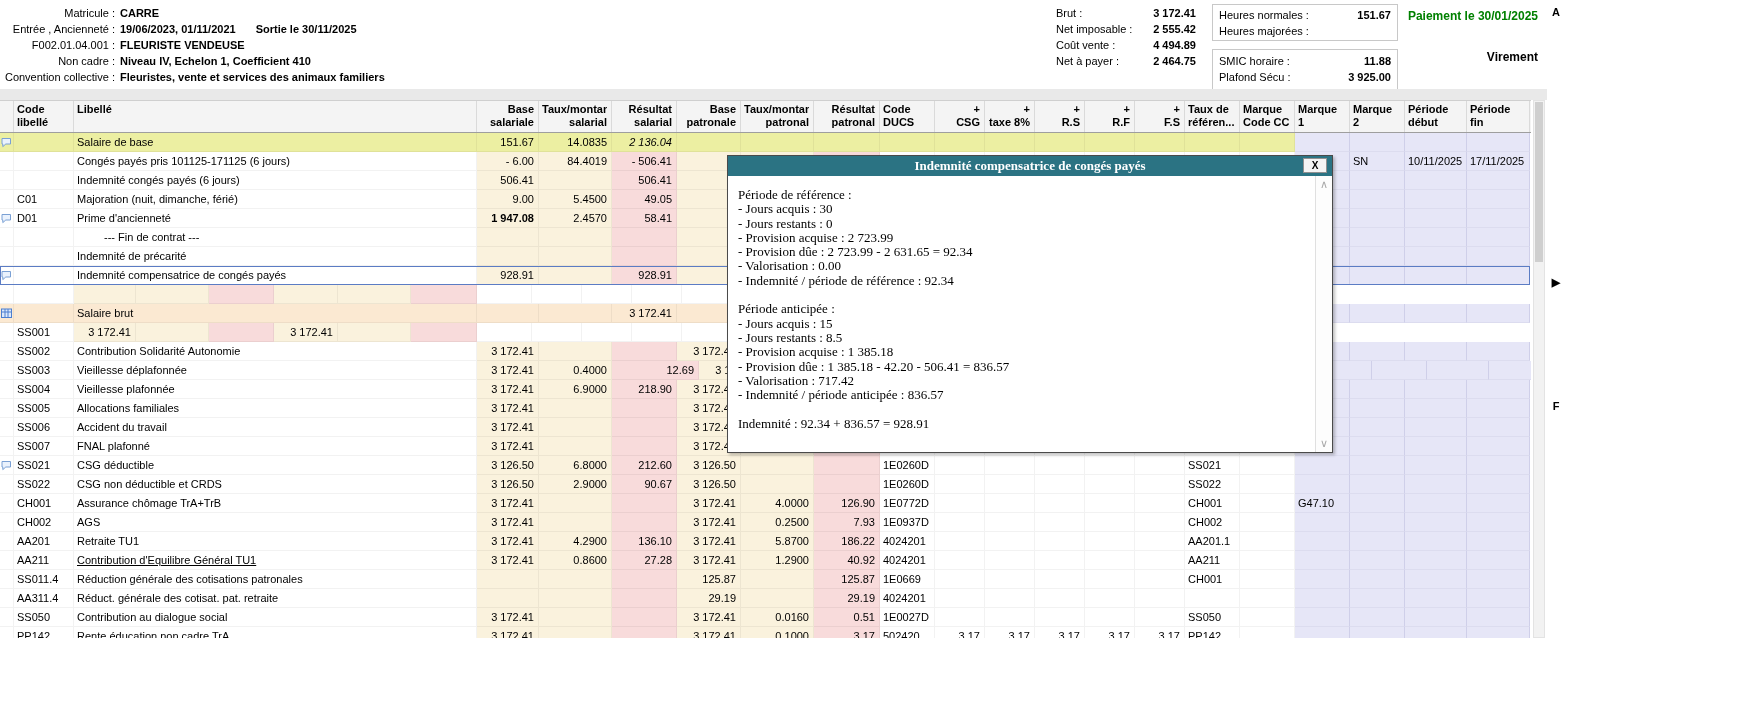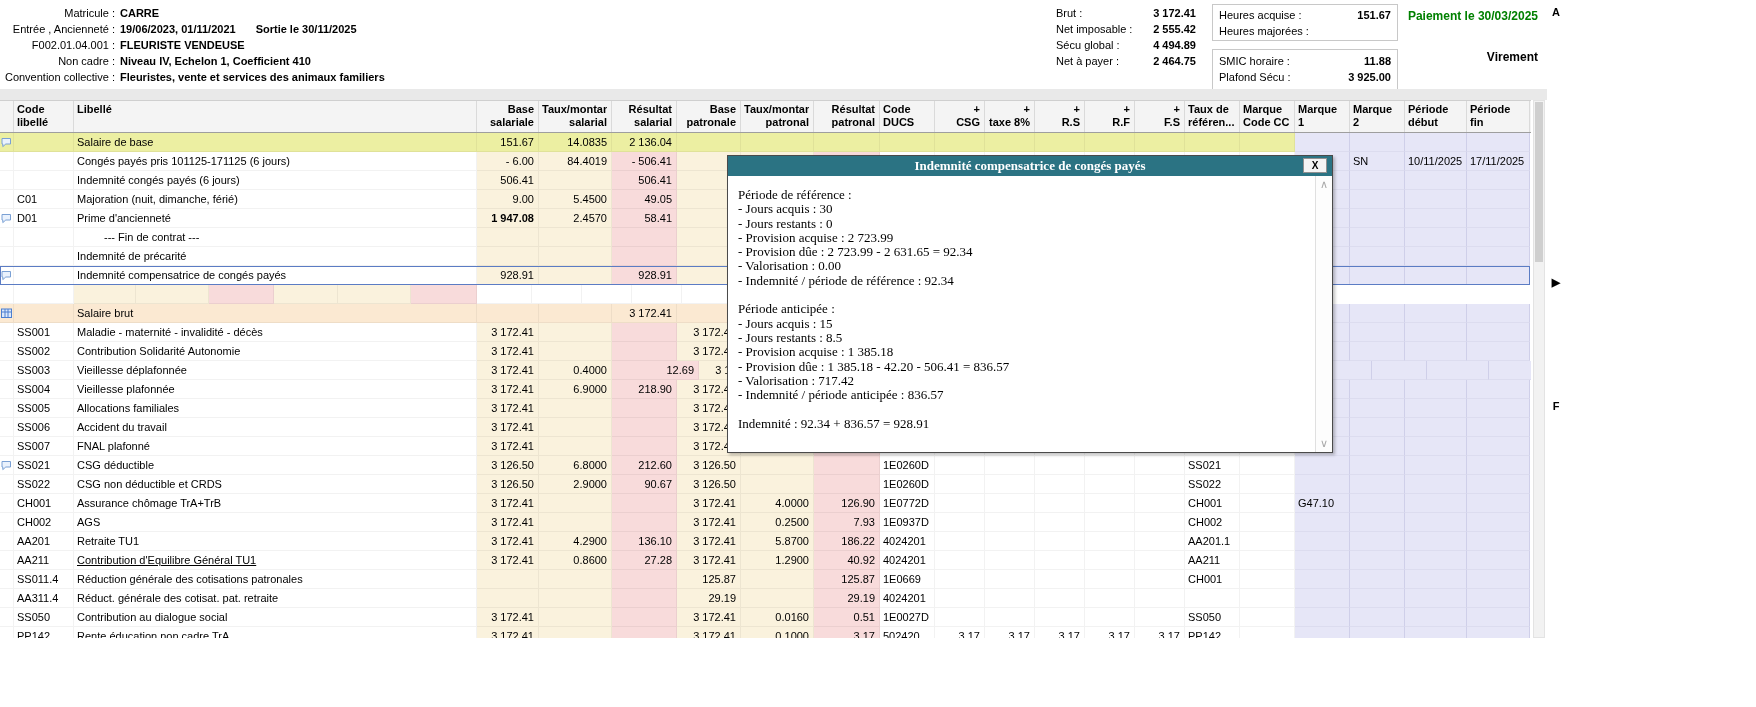--- a/index.html
+++ b/index.html
@@ -98,52 +98,52 @@
   <div class="totals">
     <div class="kv">
       <span>Brut :</span>
       <span class="v">3 172.41</span>
     </div>
     <div class="kv">
       <span>Net imposable :</span>
       <span class="v">2 555.42</span>
     </div>
     <div class="kv">
-      <span>Sécu global :</span>
+      <span>Coût vente :</span>
       <span class="v">4 494.89</span>
     </div>
     <div class="kv">
       <span>Net à payer :</span>
       <span class="v">2 464.75</span>
     </div>
   </div>
 
   <div class="hours-box">
     <div class="kv">
-      <span>Heures acquise :</span>
+      <span>Heures normales :</span>
       <span class="v">151.67</span>
     </div>
     <div class="kv">
       <span>Heures majorées :</span>
       <span class="v"></span>
     </div>
   </div>
 
   <div class="smic-box">
     <div class="kv">
       <span>SMIC horaire :</span>
       <span class="v">11.88</span>
     </div>
     <div class="kv">
       <span>Plafond Sécu :</span>
       <span class="v">3 925.00</span>
     </div>
   </div>
 
-  <div class="pay-date">Paiement le 30/03/2025</div>
+  <div class="pay-date">Paiement le 30/01/2025</div>
   <div class="pay-mode">Virement</div>
 
   <div class="gray-strip"></div>
 
   <div class="grid">
     <div class="hrow" id="grid-head">
         <div class="hcell gut" style="width: 14px;"></div>
         <div class="hcell" style="width: 60px;">
           <div>Code</div>
           <div>libellé</div>
@@ -227,21 +227,21 @@
       </div>
     <div class="tbody" id="grid-body">
         <div class="row r-yellow">
           <div class="cell gut" style="width: 14px;"><svg width="11" height="11" viewBox="0 0 11 11">
               <path d="M1 1.5 H9.5 V7 H4.8 L1.8 9.6 V7 H1 Z" fill="#EAF2FD" stroke="#7AA0D4"></path>
             </svg></div>
           <div class="cell " style="width: 60px;"></div>
           <div class="cell " style="width: 403px;">Salaire de base</div>
           <div class="cell num cream" style="width: 62px;">151.67</div>
           <div class="cell num cream" style="width: 73px;">14.0835</div>
-          <div class="cell num pink" style="width: 65px;">2 136.04</div>
+          <div class="cell num pink" style="width: 65px; font-style: italic;">2 136.04</div>
           <div class="cell num cream" style="width: 64px;"></div>
           <div class="cell num cream" style="width: 73px;"></div>
           <div class="cell num pink" style="width: 66px;"></div>
           <div class="cell " style="width: 55px;"></div>
           <div class="cell num" style="width: 50px;"></div>
           <div class="cell num" style="width: 50px;"></div>
           <div class="cell num" style="width: 50px;"></div>
           <div class="cell num" style="width: 50px;"></div>
           <div class="cell num" style="width: 50px;"></div>
           <div class="cell " style="width: 55px;"></div>
@@ -460,21 +460,20 @@
           <div class="cell " style="width: 55px;"></div>
           <div class="cell " style="width: 55px;"></div>
           <div class="cell lav" style="width: 55px;"></div>
           <div class="cell lav" style="width: 55px;"></div>
           <div class="cell lav" style="width: 62px;"></div>
           <div class="cell lav" style="width: 63px;"></div>
         </div>
         <div class="row">
           <div class="cell gut" style="width: 14px;"></div>
           <div class="cell " style="width: 60px;">SS001</div>
-          <div class="cell " style="width: 403px;">Maladie - maternité - invalidité - décès</div>
           <div class="cell num cream" style="width: 62px;">3 172.41</div>
           <div class="cell num cream" style="width: 73px;"></div>
           <div class="cell num pink" style="width: 65px;"></div>
           <div class="cell num cream" style="width: 64px;">3 172.41</div>
           <div class="cell num cream" style="width: 73px;"></div>
           <div class="cell num pink" style="width: 66px;"></div>
           <div class="cell " style="width: 55px;"></div>
           <div class="cell num" style="width: 50px;"></div>
           <div class="cell num" style="width: 50px;"></div>
           <div class="cell num" style="width: 50px;"></div>

